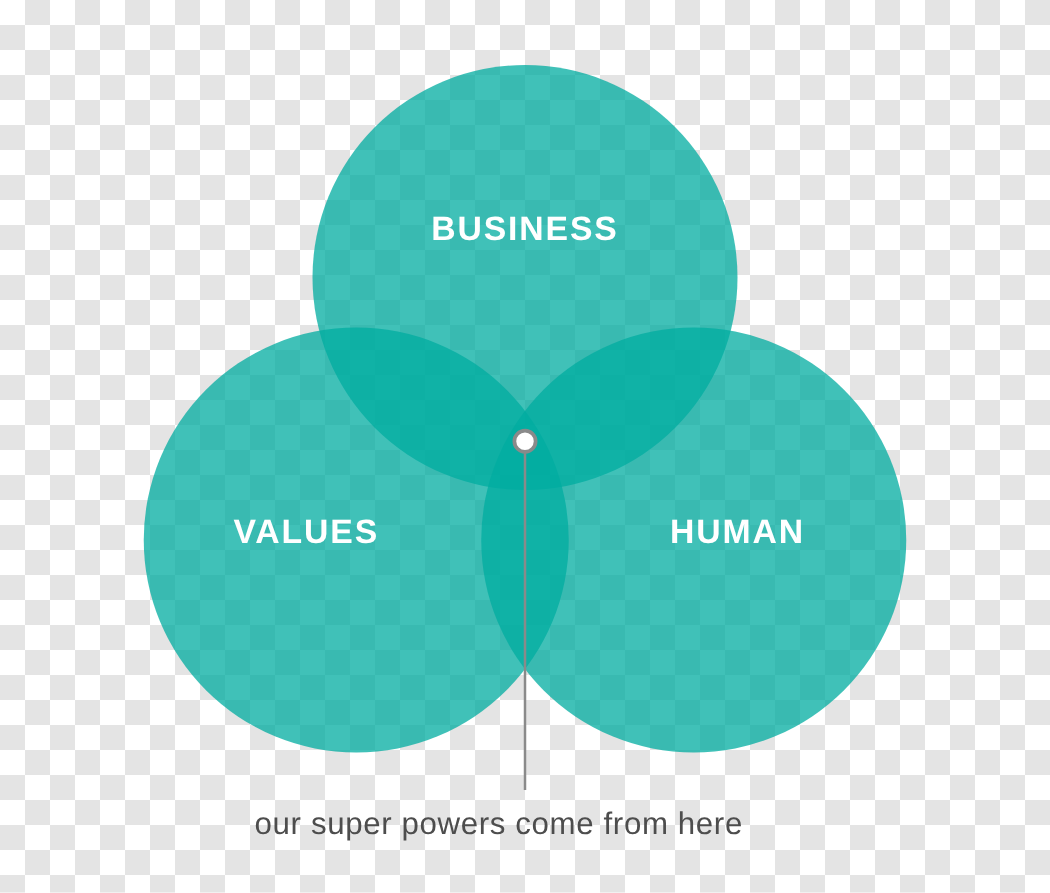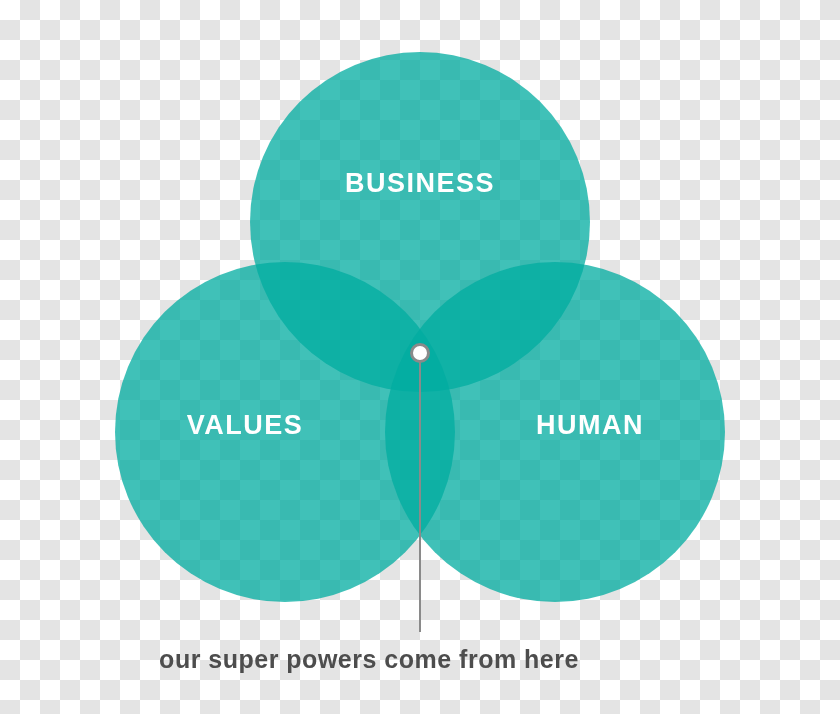--- a/index.html
+++ b/index.html
@@ -60,26 +60,26 @@
     width: 14px;
     height: 14px;
     background: #ffffff;
     border: 3px solid #8a8a8a;
     border-radius: 50%;
     box-sizing: content-box;
   }
 
   .caption {
     position: absolute;
-    left: 6px;
+    left: 36px;
     top: 645px;
     width: 726px;
     text-align: center;
     color: #4d4d4d;
-    font-weight: bold;
+    font-weight: normal;
     font-size: 25px;
     letter-spacing: 0.5px;
   }
 </style>
 </head>
 <body>
 
 <div class="stage">
 
   <div class="venn-circle circle-business"></div>

